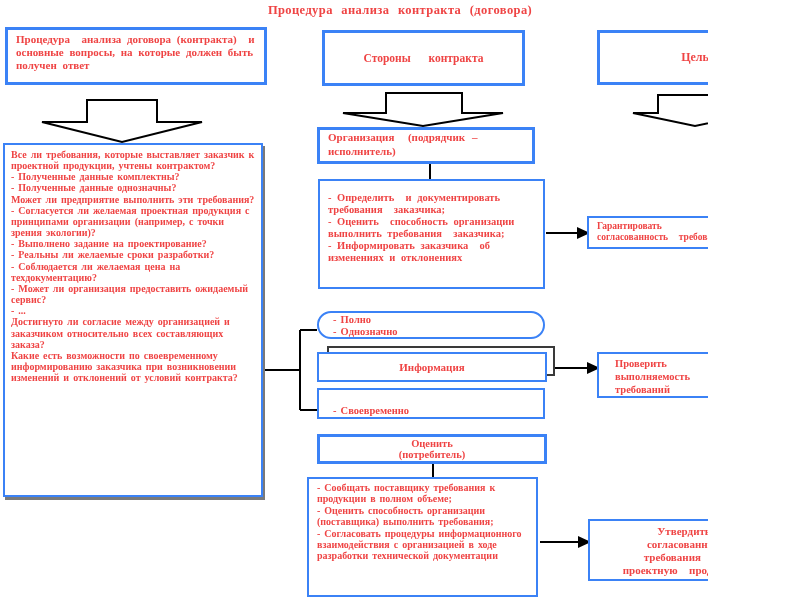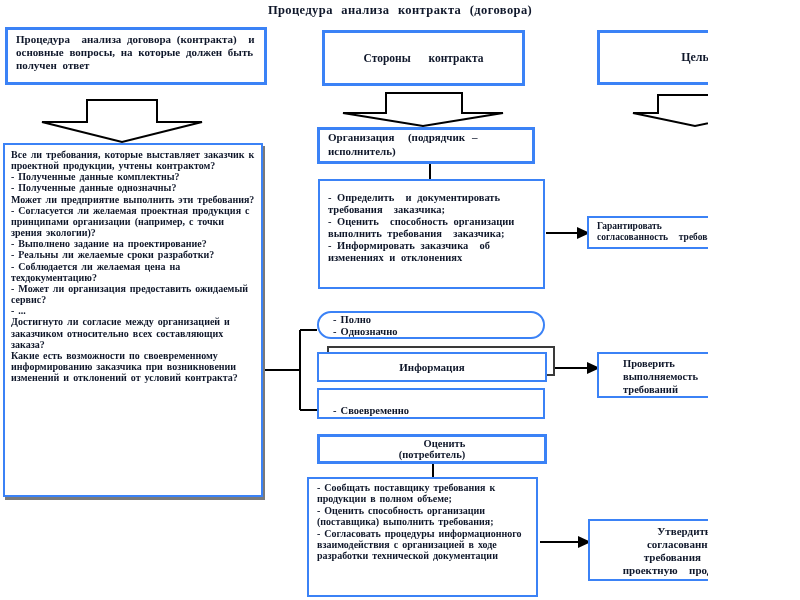--- a/index.html
+++ b/index.html
@@ -1,43 +1,43 @@
 <!DOCTYPE html>
 <html><head>
 <meta charset="utf-8">
 <style>
   html,body{margin:0;padding:0;background:#fff;}
   #canvas{
     position:relative;width:708px;height:600px;background:#ffffff;
-    font-family:"Liberation Serif","DejaVu Serif",serif;color:#0f172a;overflow:hidden;
+    font-family:"Liberation Serif","DejaVu Serif",serif;color:#ef4444;overflow:hidden;
   }
   #connector-layer{position:absolute;left:0;top:0;width:800px;height:600px;}
   #page-title{
     position:absolute;left:0;top:3px;width:800px;text-align:center;
     font-size:12.5px;font-weight:bold;letter-spacing:.4px;word-spacing:5px;
   }
   .box{
     position:absolute;box-sizing:border-box;border:2px solid #3b82f6;background:#fff;
     font-weight:bold;white-space:pre-wrap;overflow:hidden;word-spacing:1.5px;
   }
   .thick{border-width:3px;}
-  .center{display:flex;align-items:center;justify-content:center;text-align:right;}
+  .center{display:flex;align-items:center;justify-content:center;text-align:center;}
 
   #box-intro{left:5px;top:27px;width:262px;height:58px;font-size:11px;line-height:13px;padding:3px 8px;word-spacing:3px;}
   #box-questions{left:3px;top:143px;width:260px;height:354px;font-size:10px;line-height:11.15px;padding:4px 6px;box-shadow:2px 3px 0 #7a7a7a;}
   #box-parties{left:322px;top:30px;width:203px;height:56px;font-size:11.5px;word-spacing:6px;}
   #box-organization{left:317px;top:127px;width:218px;height:37px;font-size:11px;line-height:14px;padding:0 8px;word-spacing:4px;}
   #box-org-actions{left:318px;top:179px;width:227px;height:110px;font-size:10.5px;line-height:12.1px;padding:11px 8px;word-spacing:3px;}
   #box-guarantee{left:587px;top:216px;width:192px;height:33px;font-size:9.5px;line-height:11px;padding:3px 8px;word-spacing:3px;}
   #box-goal{left:597px;top:30px;width:196px;height:55px;font-size:12px;}
   #box-polno{left:317px;top:311px;width:228px;height:28px;font-size:10.5px;line-height:11.5px;padding:1px 14px;border-radius:14px;}
   #box-info-shadow{left:327px;top:346px;width:228px;height:30px;border-color:#3a3a3a;}
   #box-info{left:317px;top:352px;width:230px;height:30px;font-size:11px;word-spacing:2px;}
   #box-svoevremenno{left:317px;top:388px;width:228px;height:31px;font-size:10.5px;line-height:18px;padding:12px 14px;}
-  #box-verify{left:597px;top:352px;width:160px;height:46px;font-size:10.5px;line-height:13px;padding:3px 24px;}
+  #box-verify{left:597px;top:352px;width:160px;height:46px;font-size:10.5px;line-height:13px;padding:3px 16px;}
   #box-customer{left:317px;top:434px;width:230px;height:30px;font-size:10.5px;line-height:11.5px;border-width:3px;}
   #box-customer-actions{left:307px;top:477px;width:231px;height:120px;font-size:10px;line-height:11.4px;padding:3px 8px;}
   #box-approve{left:588px;top:519px;width:192px;height:62px;font-size:11px;line-height:13px;padding:4px 8px;word-spacing:3px;text-align:center;}
 </style>
 </head>
 <body>
 
 <div id="canvas">
 
   <svg id="connector-layer" width="800" height="600" viewBox="0 0 800 600" xmlns="http://www.w3.org/2000/svg">

